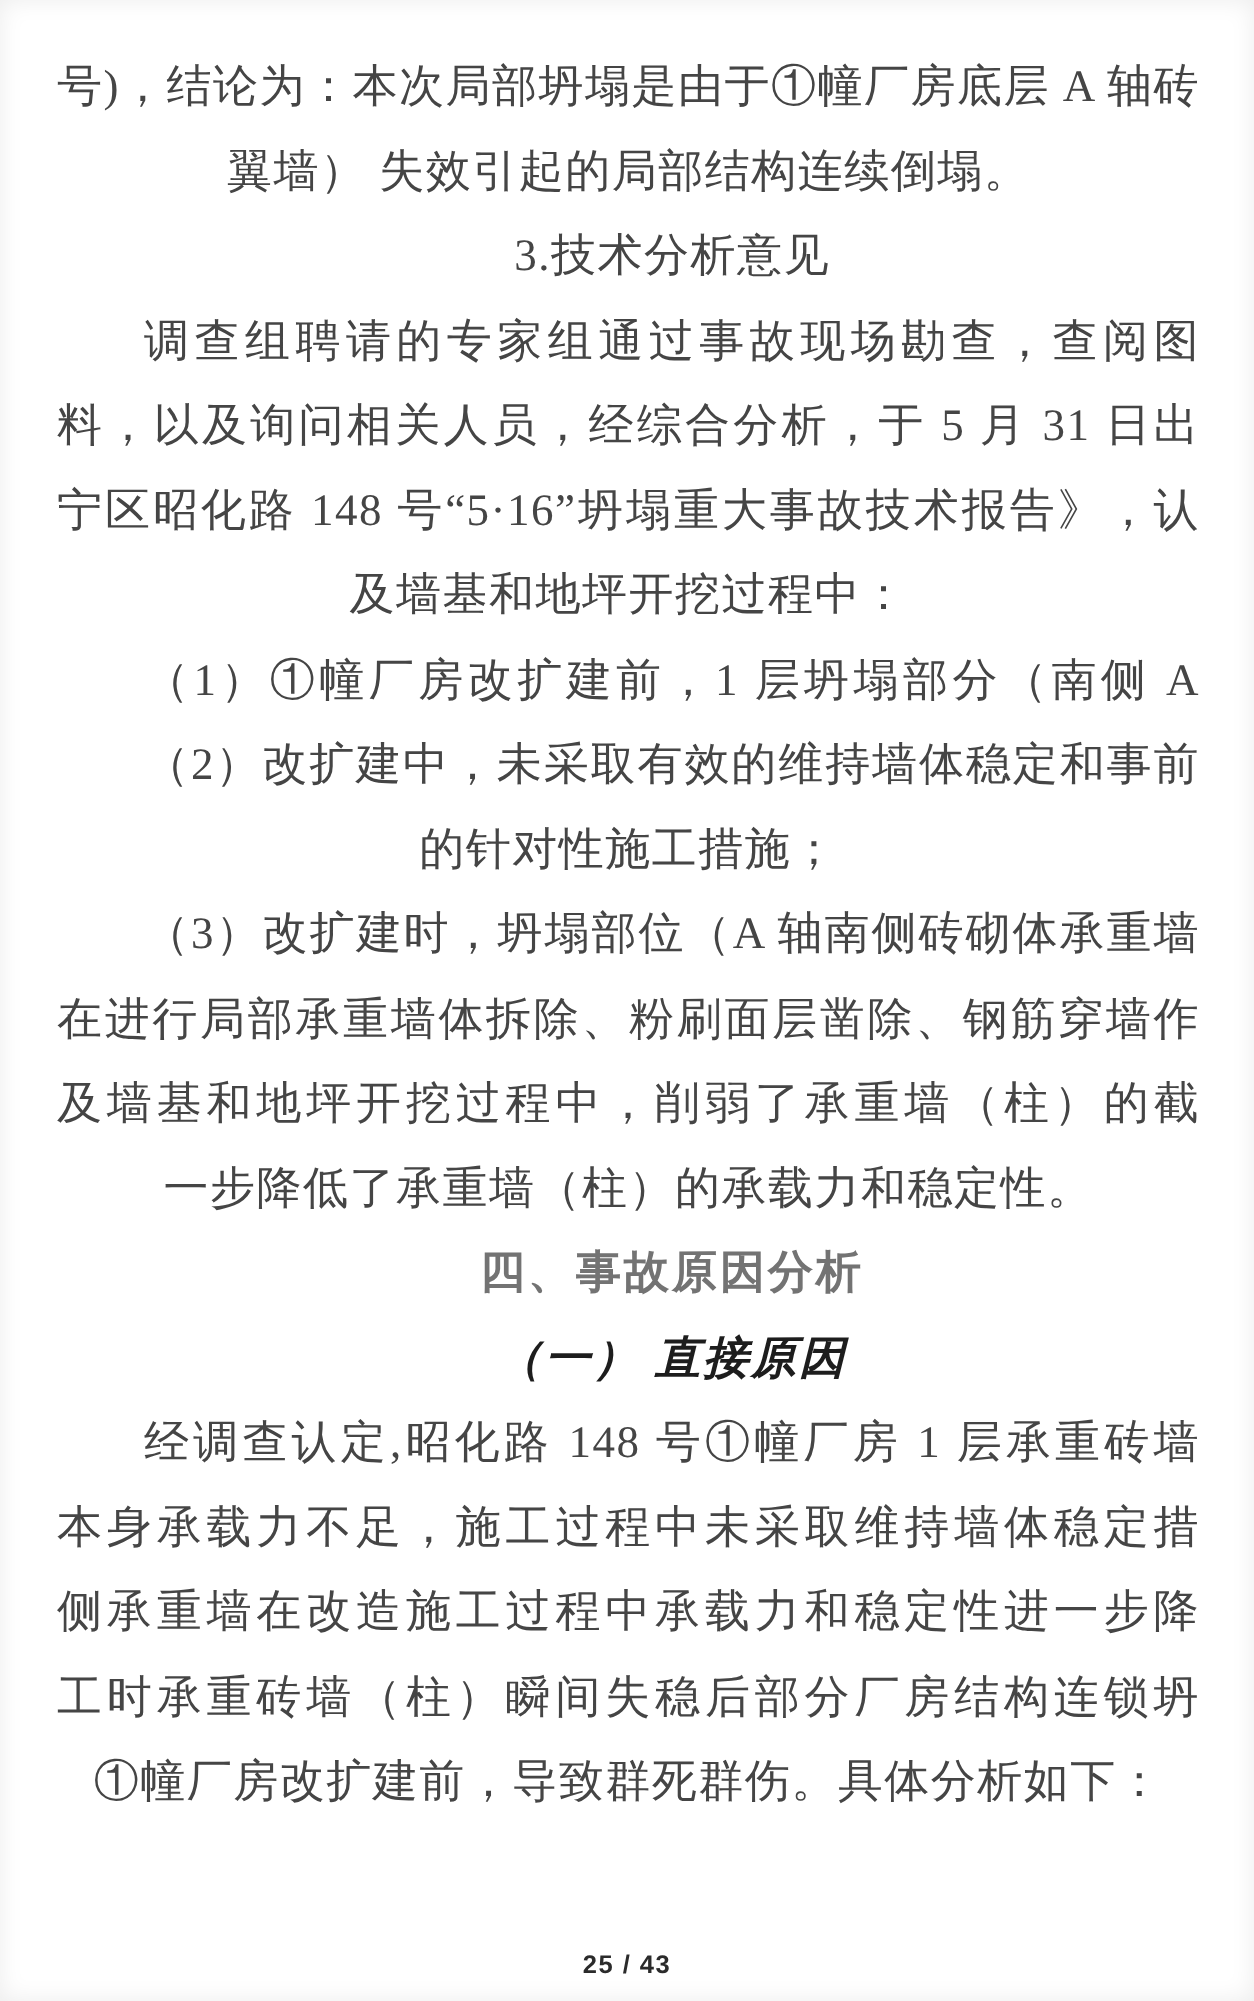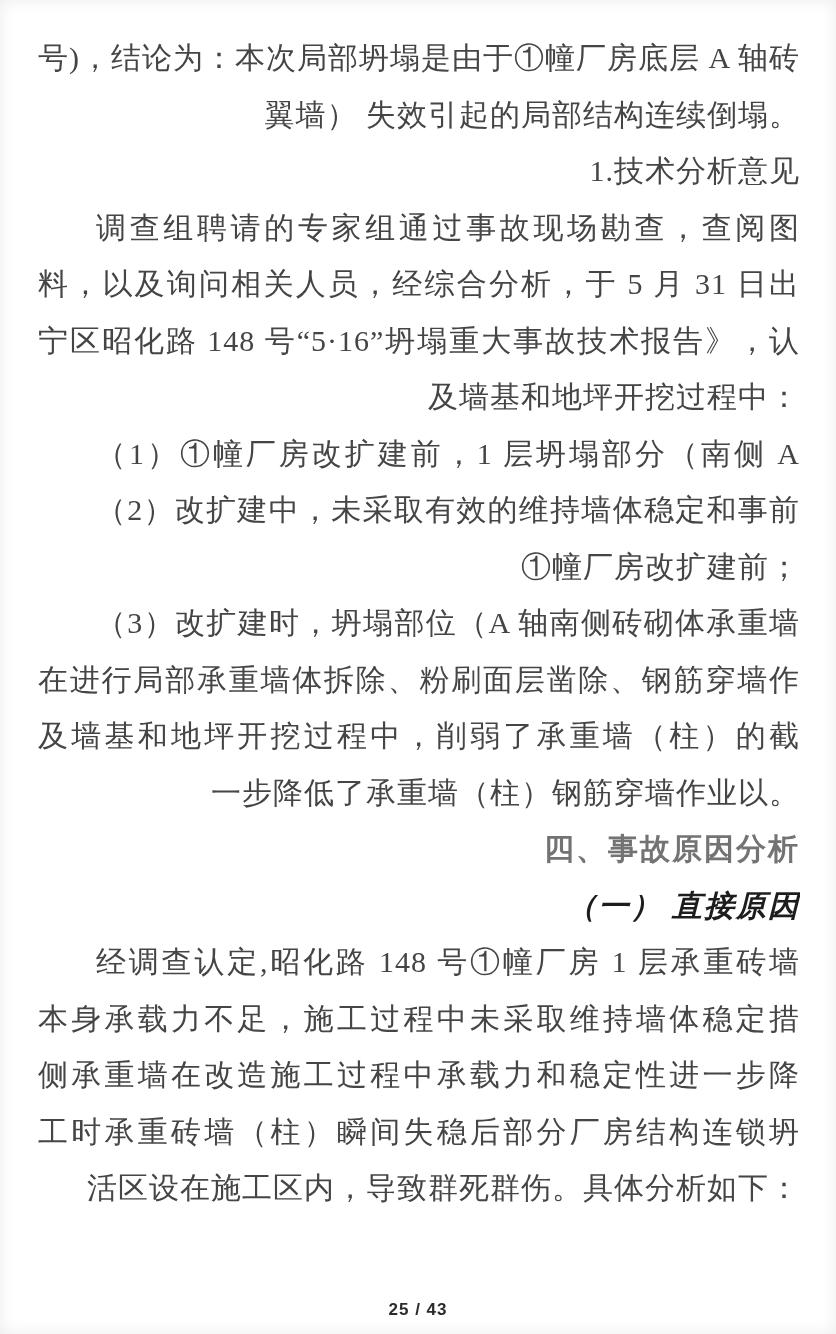--- a/index.html
+++ b/index.html
@@ -24,21 +24,21 @@
     right: 36px;
   }
   .line {
     height: 56.5px;
     line-height: 56.5px;
     font-size: 30px;
     color: #454545;
     letter-spacing: 1px;
     white-space: nowrap;
     overflow: hidden;
-    text-align: right;
+    text-align: center;
   }
   .line.justify {
     white-space: normal;
     text-align: justify;
     text-align-last: justify;
     text-justify: inter-character;
   }
   .line.indent {
     padding-left: 58px;
   }
@@ -69,34 +69,34 @@
     margin-top: 24px;
   }
 </style>
 </head>
 <body>
 
 <div class="page">
   <div class="lines">
       <div class="line body justify">号)，结论为：本次局部坍塌是由于①幢厂房底层 A 轴砖柱（含</div>
       <div class="line body">翼墙） 失效引起的局部结构连续倒塌。</div>
-      <div class="line body indent">1.技术分析意见</div>
+      <div class="line body indent">3.技术分析意见</div>
       <div class="line body justify indent">调查组聘请的专家组通过事故现场勘查，查阅图纸、资</div>
       <div class="line body justify">料，以及询问相关人员，经综合分析，于 5 月 31 日出具《长</div>
       <div class="line body justify">宁区昭化路 148 号“5·16”坍塌重大事故技术报告》，认定</div>
       <div class="line body">及墙基和地坪开挖过程中：</div>
       <div class="line body justify indent">（1）①幢厂房改扩建前，1 层坍塌部分（南侧 A 轴）砖</div>
       <div class="line body justify indent">（2）改扩建中，未采取有效的维持墙体稳定和事前补强</div>
-      <div class="line body">①幢厂房改扩建前；</div>
+      <div class="line body">的针对性施工措施；</div>
       <div class="line body justify indent">（3）改扩建时，坍塌部位（A 轴南侧砖砌体承重墙位置）</div>
       <div class="line body justify">在进行局部承重墙体拆除、粉刷面层凿除、钢筋穿墙作业以</div>
       <div class="line body justify">及墙基和地坪开挖过程中，削弱了承重墙（柱）的截面，进</div>
-      <div class="line body">一步降低了承重墙（柱）钢筋穿墙作业以。</div>
+      <div class="line body">一步降低了承重墙（柱）的承载力和稳定性。</div>
       <div class="line h1 indent">四、事故原因分析</div>
       <div class="line h2 indent">（一） 直接原因</div>
       <div class="line body justify indent">经调查认定,昭化路 148 号①幢厂房 1 层承重砖墙（柱）</div>
       <div class="line body justify">本身承载力不足，施工过程中未采取维持墙体稳定措施，南</div>
       <div class="line body justify">侧承重墙在改造施工过程中承载力和稳定性进一步降低，施</div>
       <div class="line body justify">工时承重砖墙（柱）瞬间失稳后部分厂房结构连锁坍塌，生</div>
-      <div class="line body">活区设在施工区内，导致群死群伤。具体分析如下：</div>
+      <div class="line body">①幢厂房改扩建前，导致群死群伤。具体分析如下：</div>
     </div>
   <div class="footer">25 / 43</div>
 </div>
 
 </body></html>

